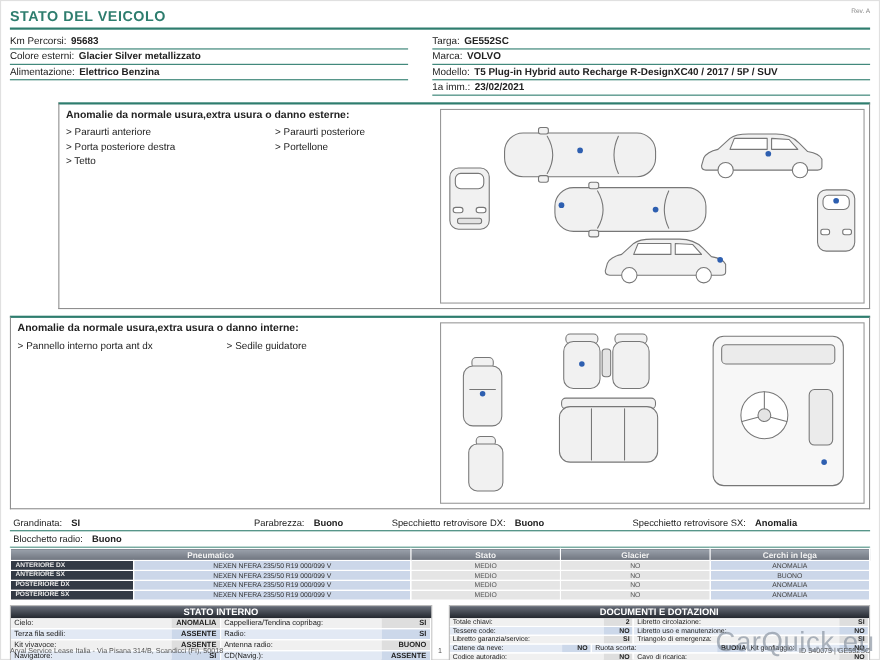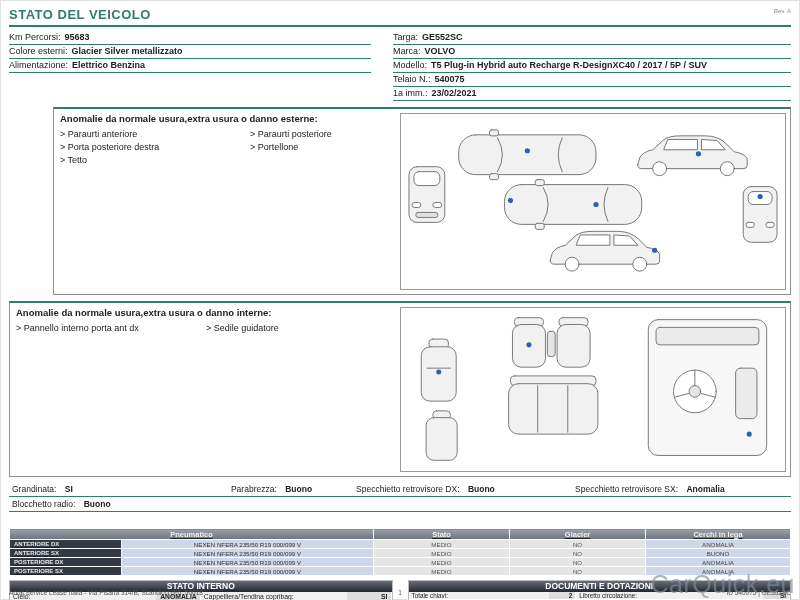--- a/index.html
+++ b/index.html
@@ -29,21 +29,21 @@
 
   .summary { margin-top:5px; font-size:8.5px; }
   .sum-row { display:flex; border-bottom:1px solid #2e7d6e; padding:2px 0 2px; }
   .sum-pair .v { font-weight:bold; }
   .sum-row1 .sum-pair:nth-child(1){ width:28%; }
   .sum-row1 .sum-pair:nth-child(2){ width:16%; }
   .sum-row1 .sum-pair:nth-child(3){ width:28%; }
   .sum-row1 .sum-pair:nth-child(4){ width:28%; }
   .sum-row2 .sum-pair { width:30%; }
 
-  table.tyre-table { width:100%; border-collapse:collapse; margin-top:16px; table-layout:fixed;text-decoration:underline; }
+  table.tyre-table { width:100%; border-collapse:collapse; margin-top:0; table-layout:fixed; }
   .tyre-table th { background:linear-gradient(#9aa1ab,#6e747e); color:#f2f2f2; font-size:7.5px; font-weight:bold; height:11px; border:1px solid #fff; }
   .tyre-table td { height:9px; font-size:6.2px; text-align:center; border:1px solid #fff; overflow:hidden; white-space:nowrap; }
   .tyre-table td.pos { background:#333a45; color:#e6e6e6; text-align:left; padding-left:4px; font-weight:bold; font-size:6px; }
   .tyre-table td.tyr { background:#ccd7e9; color:#333; }
   .tyre-table td.sta, .tyre-table td.ter { background:#e5e5e5; color:#555; }
   .tyre-table td.cer { background:#ccd7e9; color:#444; }
 
   .bottom { display:flex; gap:15px; margin-top:4px; }
   .bt { flex:1; border:1px solid #bbb; }
   .bt-header { background:linear-gradient(#676d78,#23272e); color:#fff; text-align:center; font-weight:bold; font-size:8.5px; height:11px; line-height:11px; }
@@ -97,24 +97,20 @@
         <span class="lbl">Targa:</span>
         <span class="val">GE552SC</span>
       </div>
       <div class="info-row">
         <span class="lbl">Marca:</span>
         <span class="val">VOLVO</span>
       </div>
       <div class="info-row">
         <span class="lbl">Modello:</span>
         <span class="val">T5 Plug-in Hybrid auto Recharge R-DesignXC40 / 2017 / 5P / SUV</span>
-      </div>
-      <div class="info-row">
-        <span class="lbl">Telaio N.:</span>
-        <span class="val">540075</span>
       </div>
       <div class="info-row">
         <span class="lbl">1a imm.:</span>
         <span class="val">23/02/2021</span>
       </div>
     </div>
   </div>
 
   <div class="section-box ext-box">
     <div class="sec-title">Anomalie da normale usura,extra usura o danno esterne:</div>

